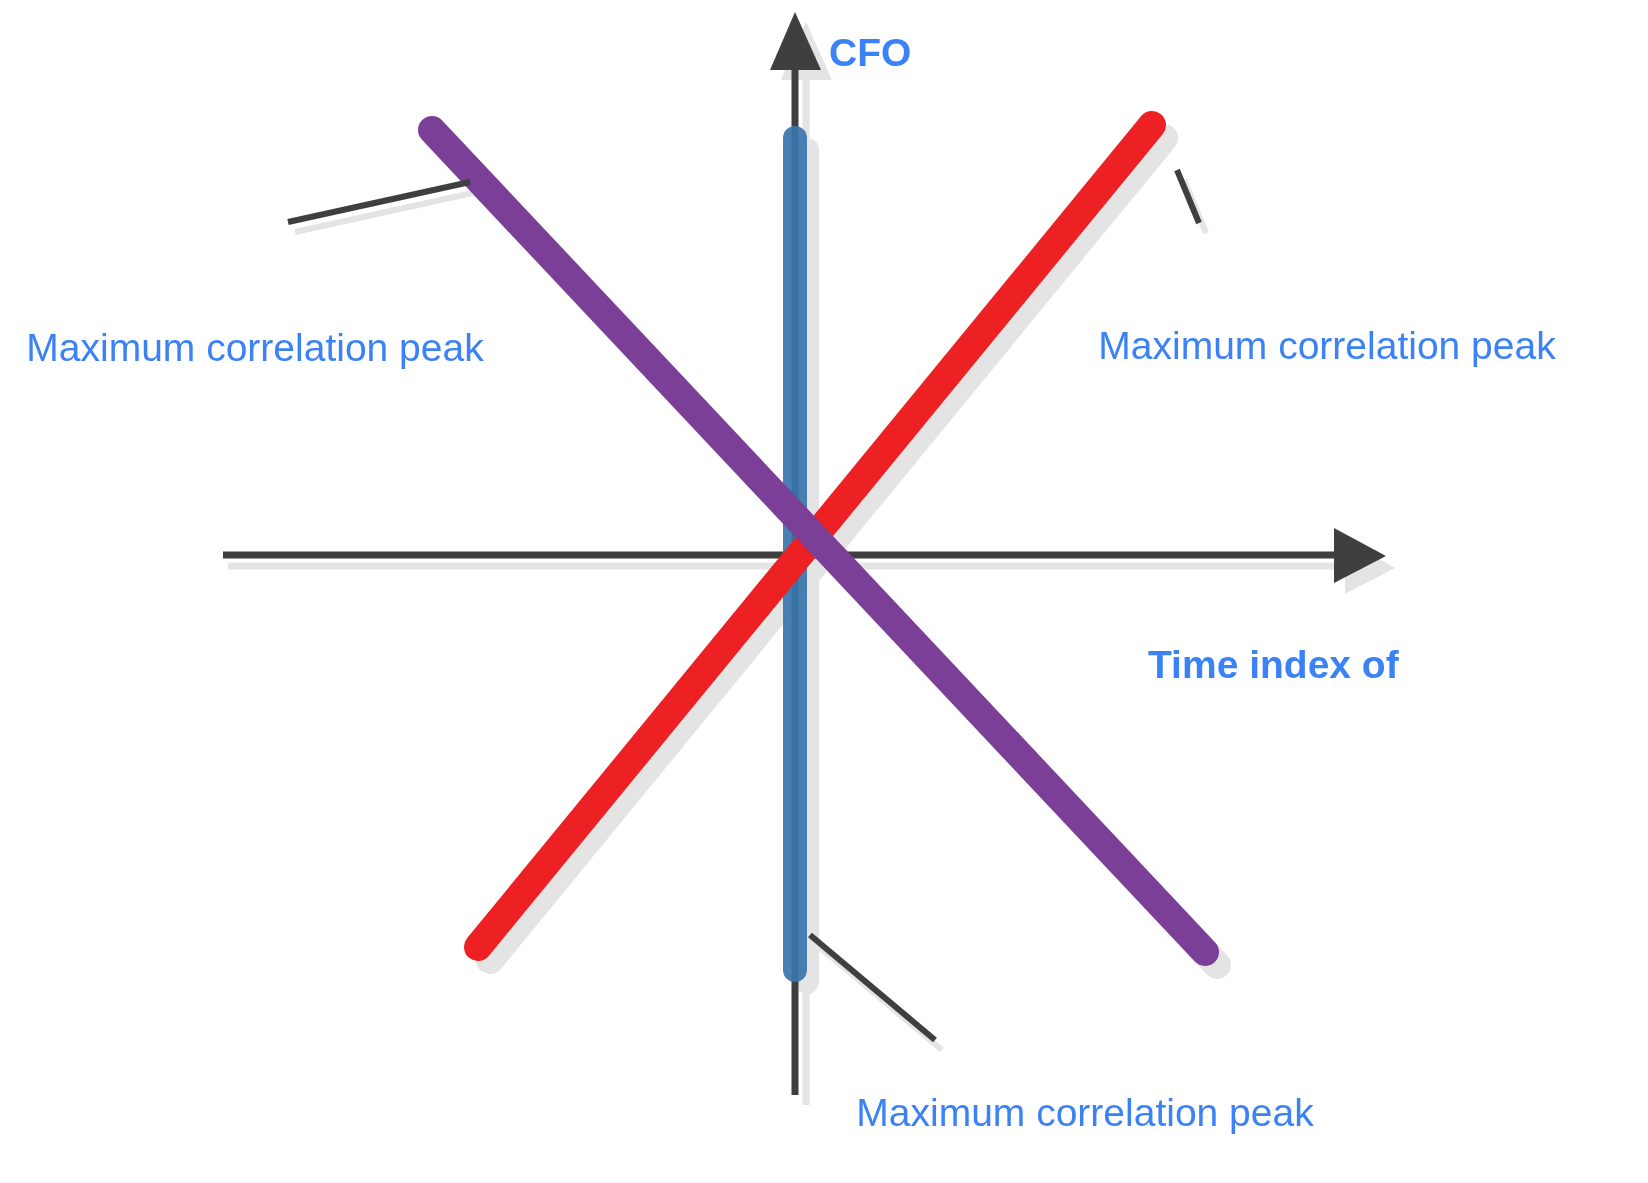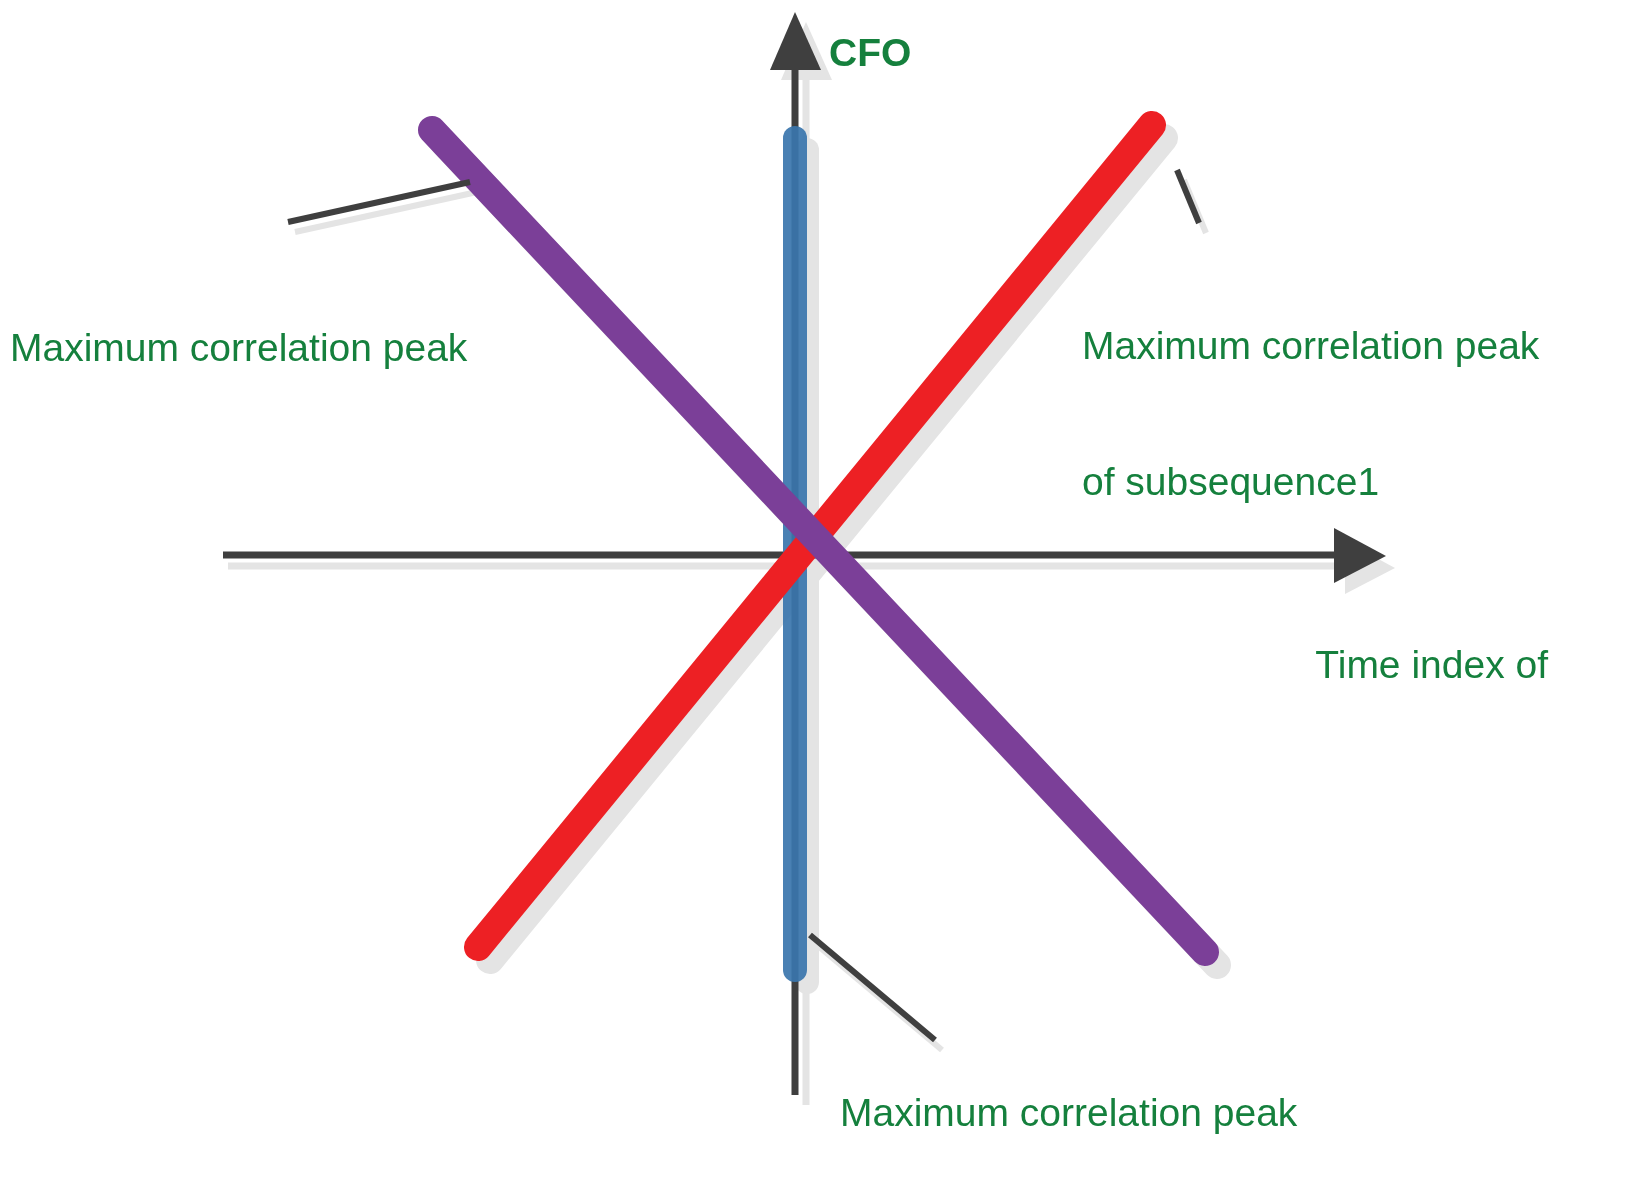--- a/index.html
+++ b/index.html
@@ -17,33 +17,33 @@
   }
   #diagram-svg {
     position: absolute;
     left: 0;
     top: 0;
     width: 1648px;
     height: 1183px;
   }
   .label {
     position: absolute;
-    color: #15803d;
+    color: #3b82f6;
     line-height: 1.16;
     white-space: pre;
   }
   .annotation {
     font-size: 39px;
     font-weight: 400;
-    text-align: left;
+    text-align: center;
   }
   .axis-title {
     font-size: 39px;
-    font-weight: normal;
-    text-align: right;
+    font-weight: bold;
+    text-align: left;
   }
   #label-cfo {
     left: 829px;
     top: 30px;
     font-size: 39px;
     font-weight: bold;
     text-align: left;
   }
   #label-xaxis {
     left: 1148px;
@@ -115,21 +115,20 @@
   </svg>
 
   <div class="label" id="label-cfo">CFO</div>
 
   <div class="label axis-title" id="label-xaxis">
     <span class="ann-line">Time index of</span>
   </div>
 
   <div class="label annotation" id="label-sub1">
     <span class="ann-line">Maximum correlation peak</span>
-    <span class="ann-line">of subsequence1</span>
   </div>
 
   <div class="label annotation" id="label-sub2">
     <span class="ann-line">Maximum correlation peak</span>
   </div>
 
   <div class="label annotation" id="label-pn">
     <span class="ann-line">Maximum correlation peak</span>
     
   </div>

